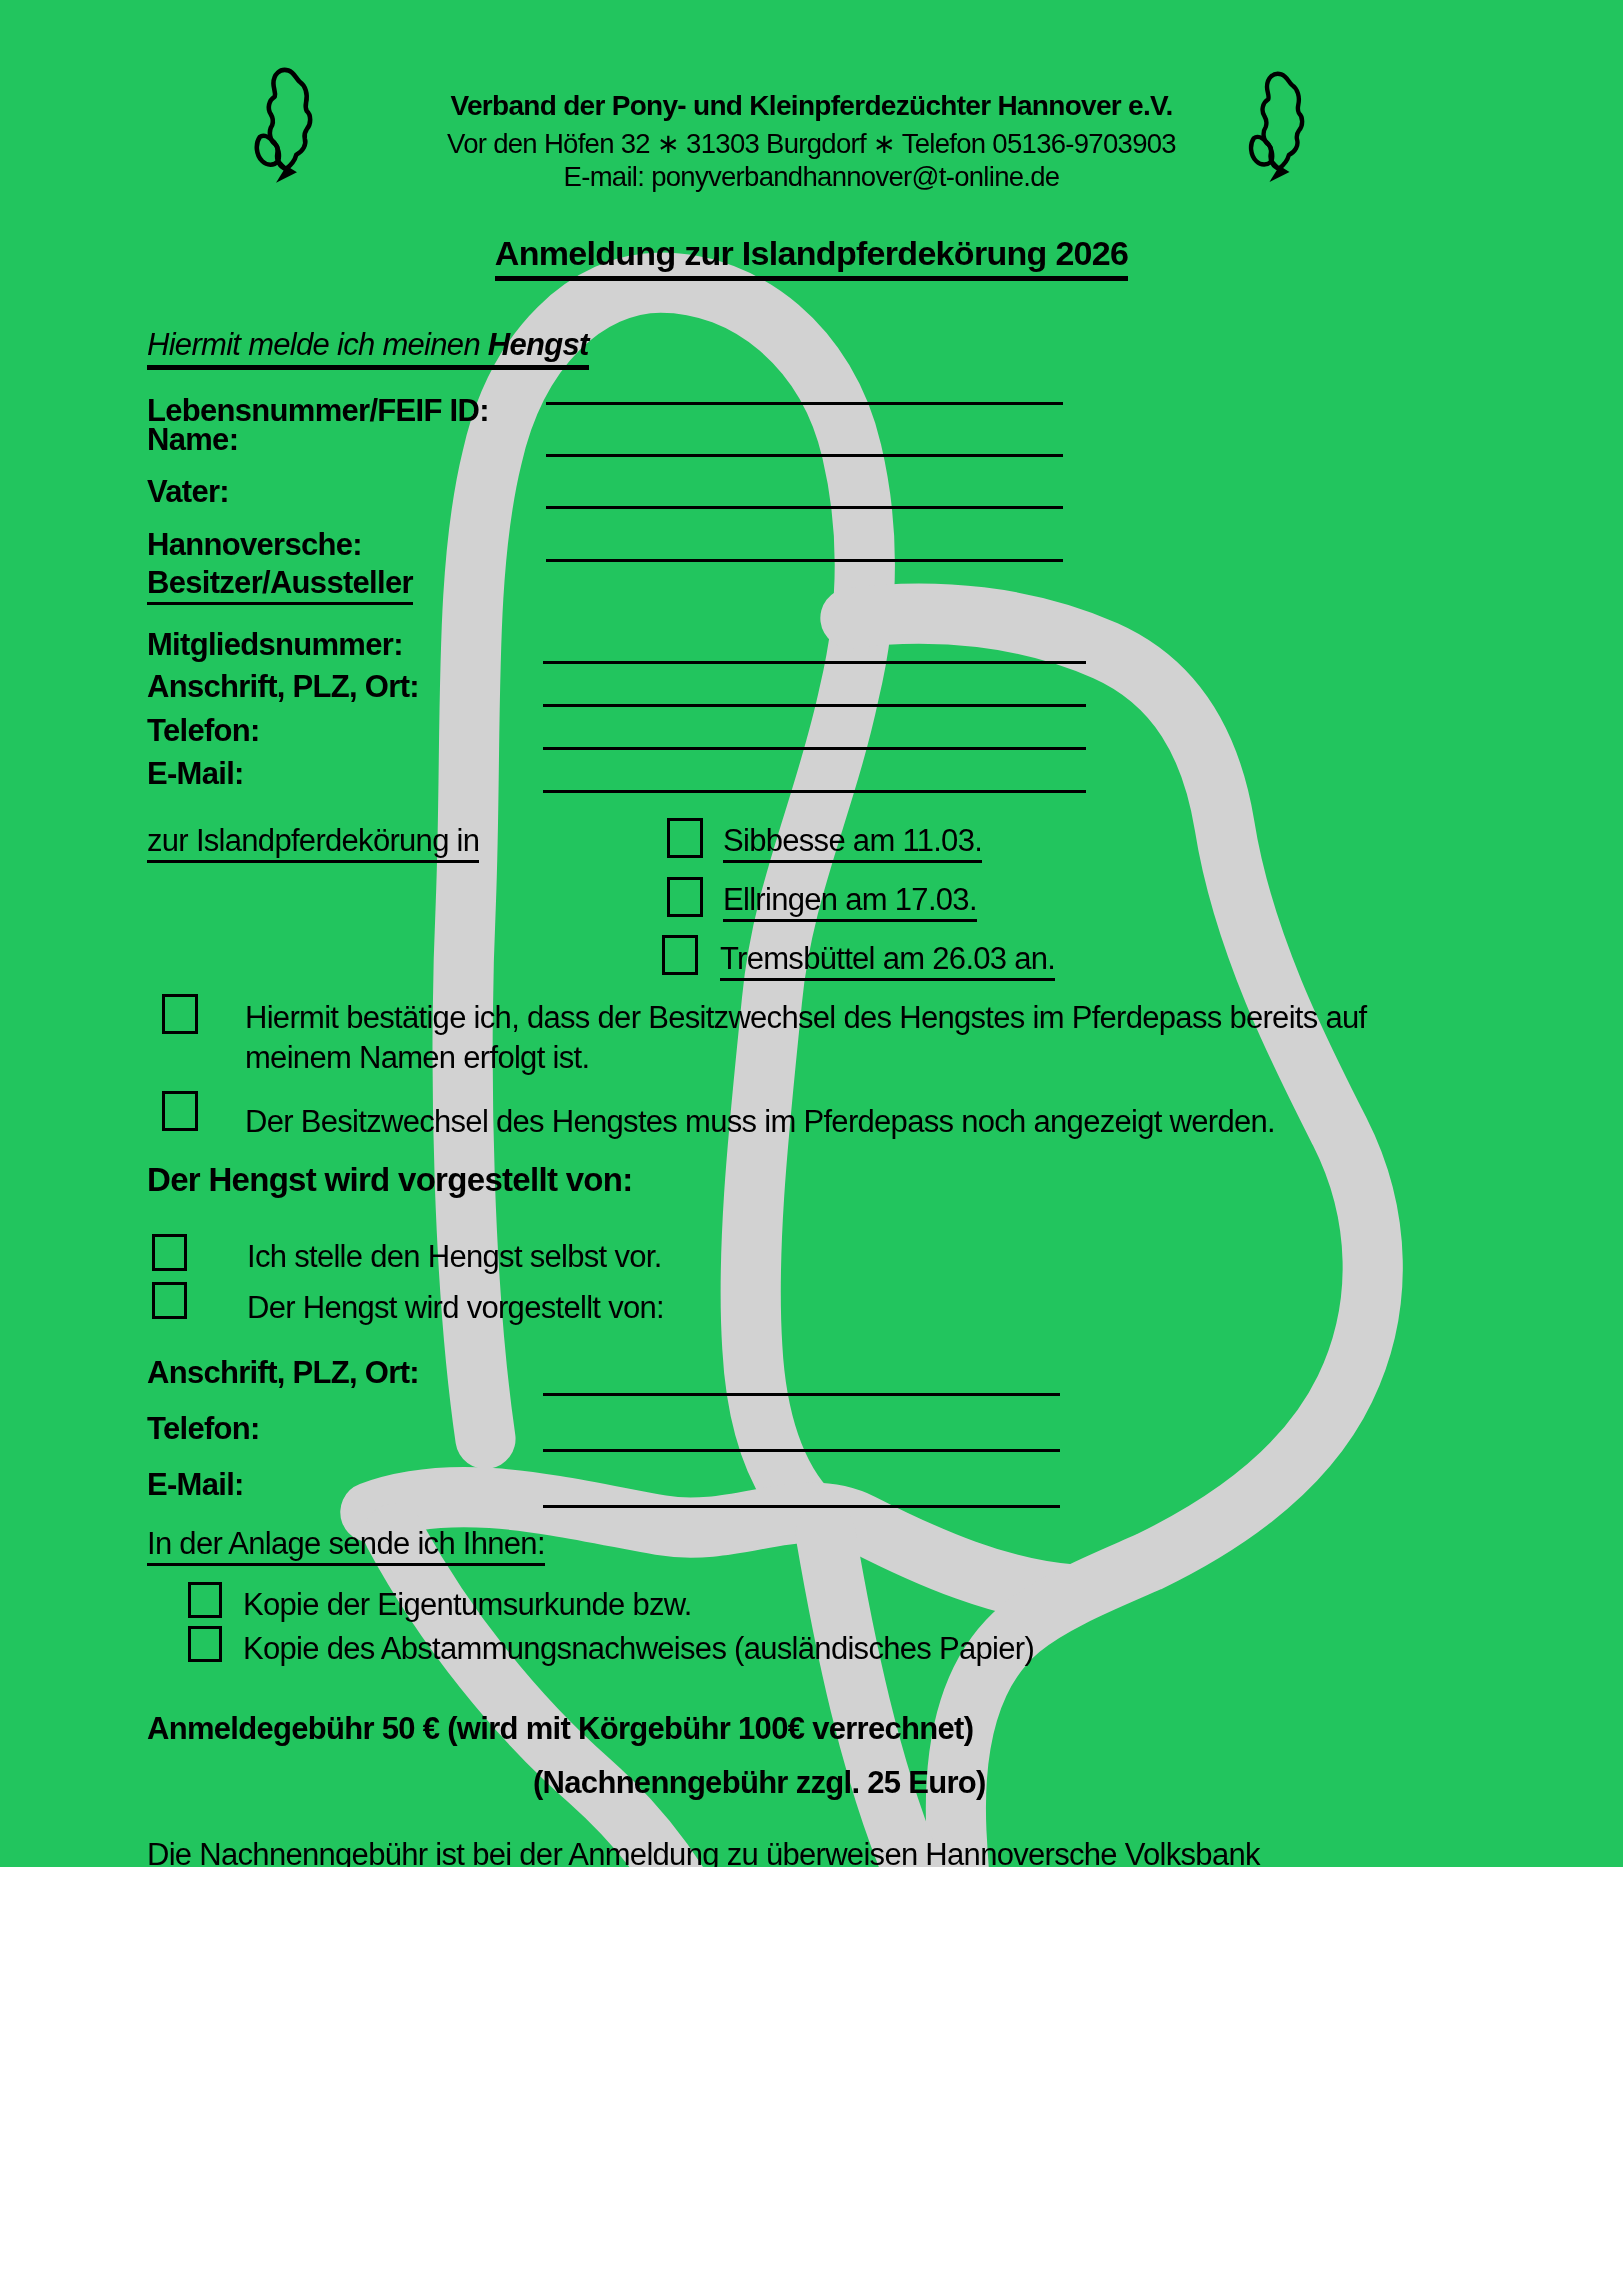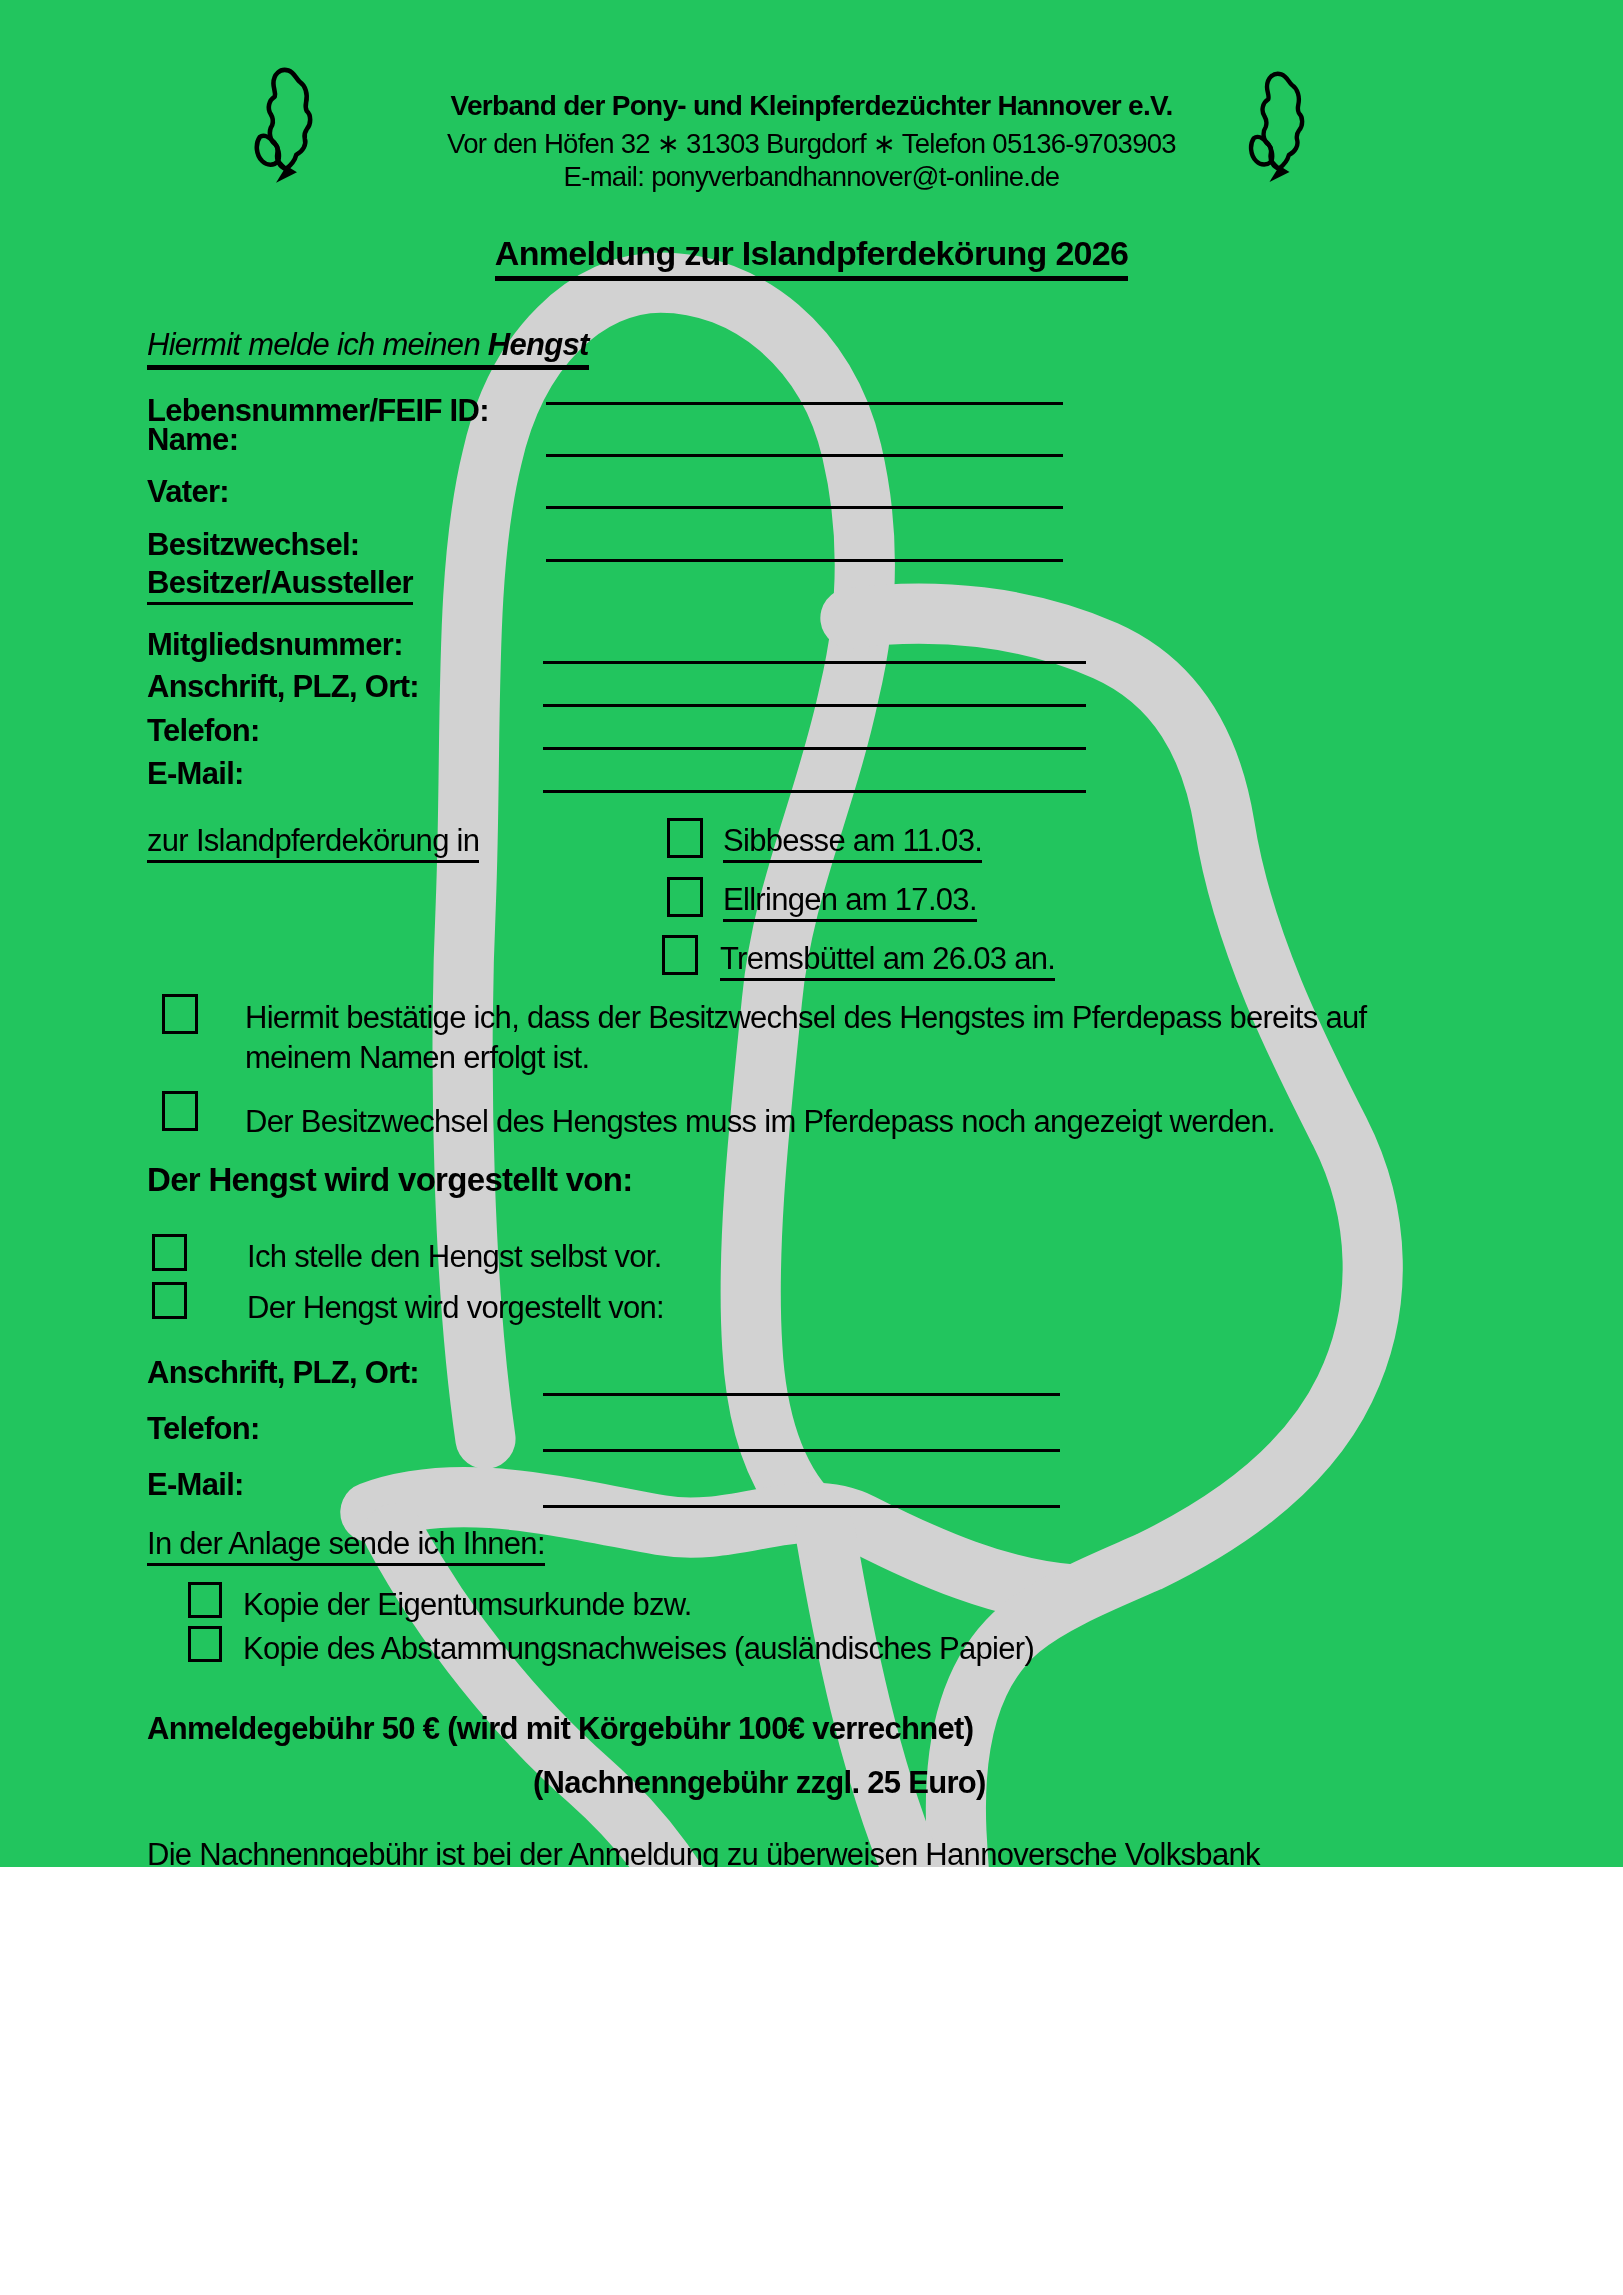--- a/index.html
+++ b/index.html
@@ -89,21 +89,21 @@
     <div class="abs t" style="left:147px;top:327px;font-style:italic;">
       <span class="u-thick"><span>Hiermit melde ich meinen </span><span class="b">Hengst</span></span>
     </div>
 
     <div class="abs t b" style="left:147px;top:370px;margin-top:23px;">Lebensnummer/FEIF ID:</div>
     <div class="fill" style="left:546px;top:402px;width:517px;"></div>
     <div class="abs t b" style="left:147px;top:422px;">Name:</div>
     <div class="fill" style="left:546px;top:454px;width:517px;"></div>
     <div class="abs t b" style="left:147px;top:474px;">Vater:</div>
     <div class="fill" style="left:546px;top:506px;width:517px;"></div>
-    <div class="abs t b" style="left:147px;top:527px;">Besitzwechsel:</div>
+    <div class="abs t b" style="left:147px;top:527px;">Hannoversche:</div>
     <div class="fill" style="left:546px;top:559px;width:517px;"></div>
 
     <div class="abs t b" style="left:147px;top:565px;">
       <span class="u-med">Besitzer/Aussteller</span>
     </div>
 
     <div class="abs t b" style="left:147px;top:627px;">Mitgliedsnummer:</div>
     <div class="fill" style="left:543px;top:661px;width:543px;"></div>
     <div class="abs t b" style="left:147px;top:669px;">Anschrift, PLZ, Ort:</div>
     <div class="fill" style="left:543px;top:704px;width:543px;"></div>

